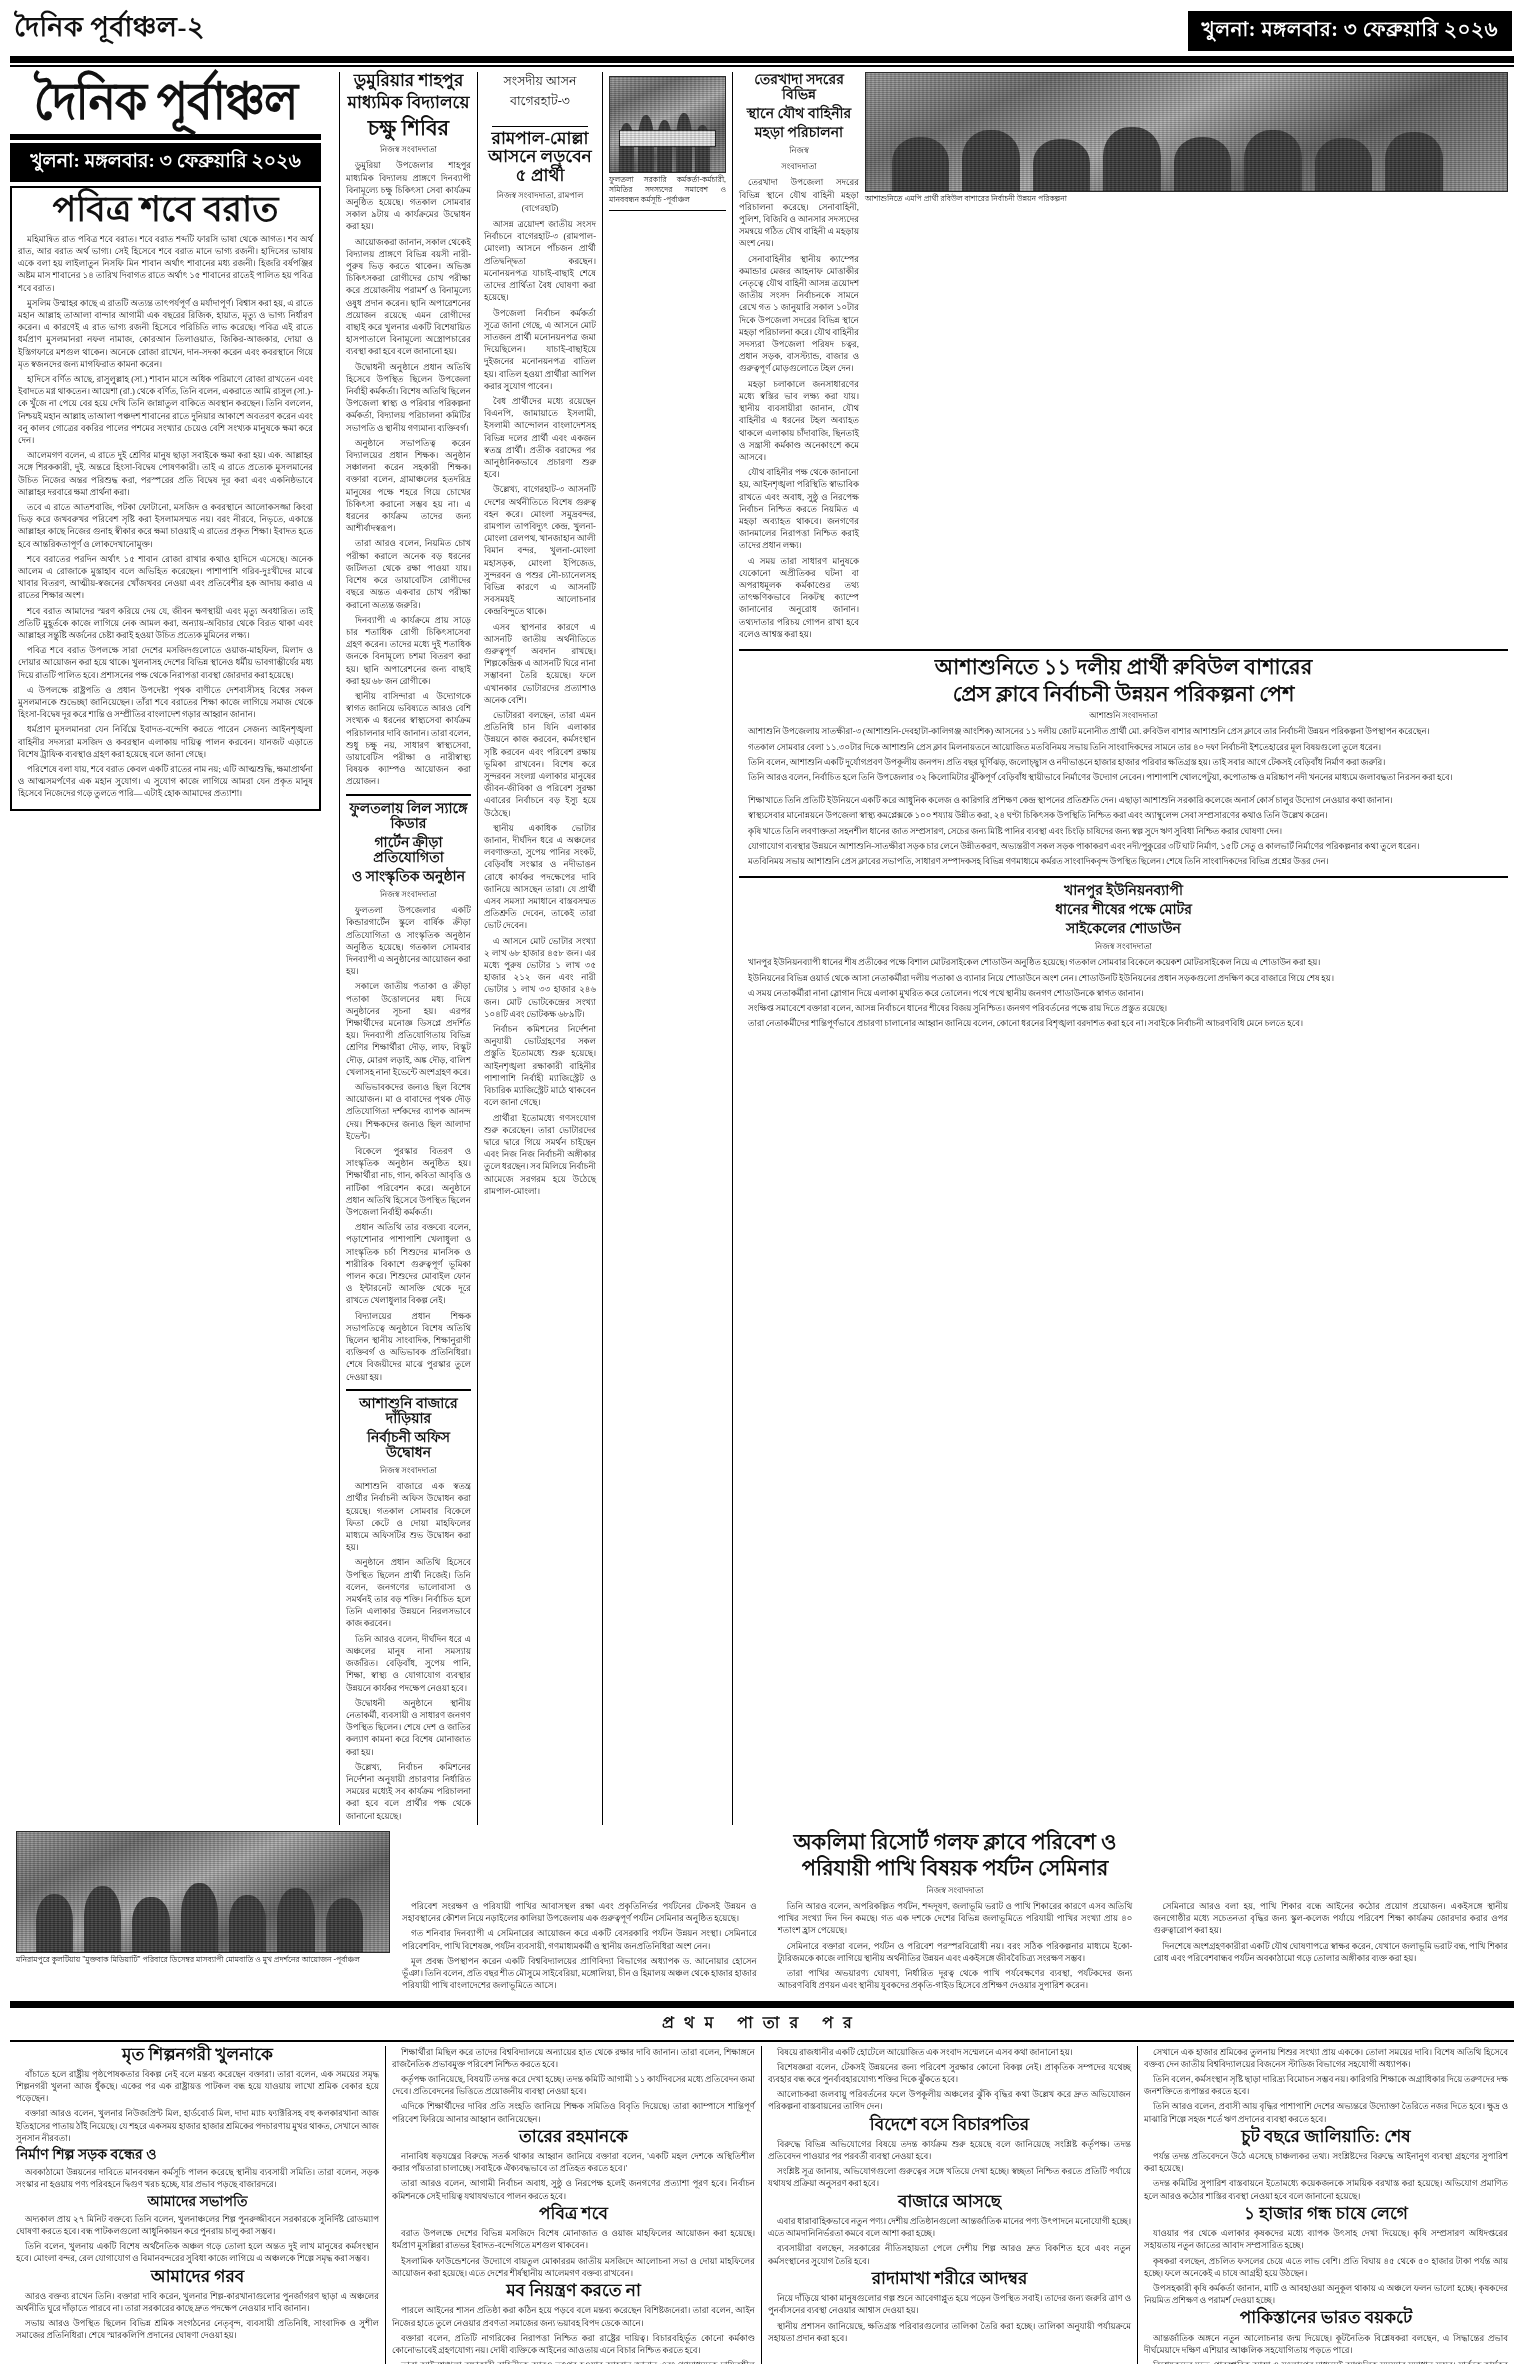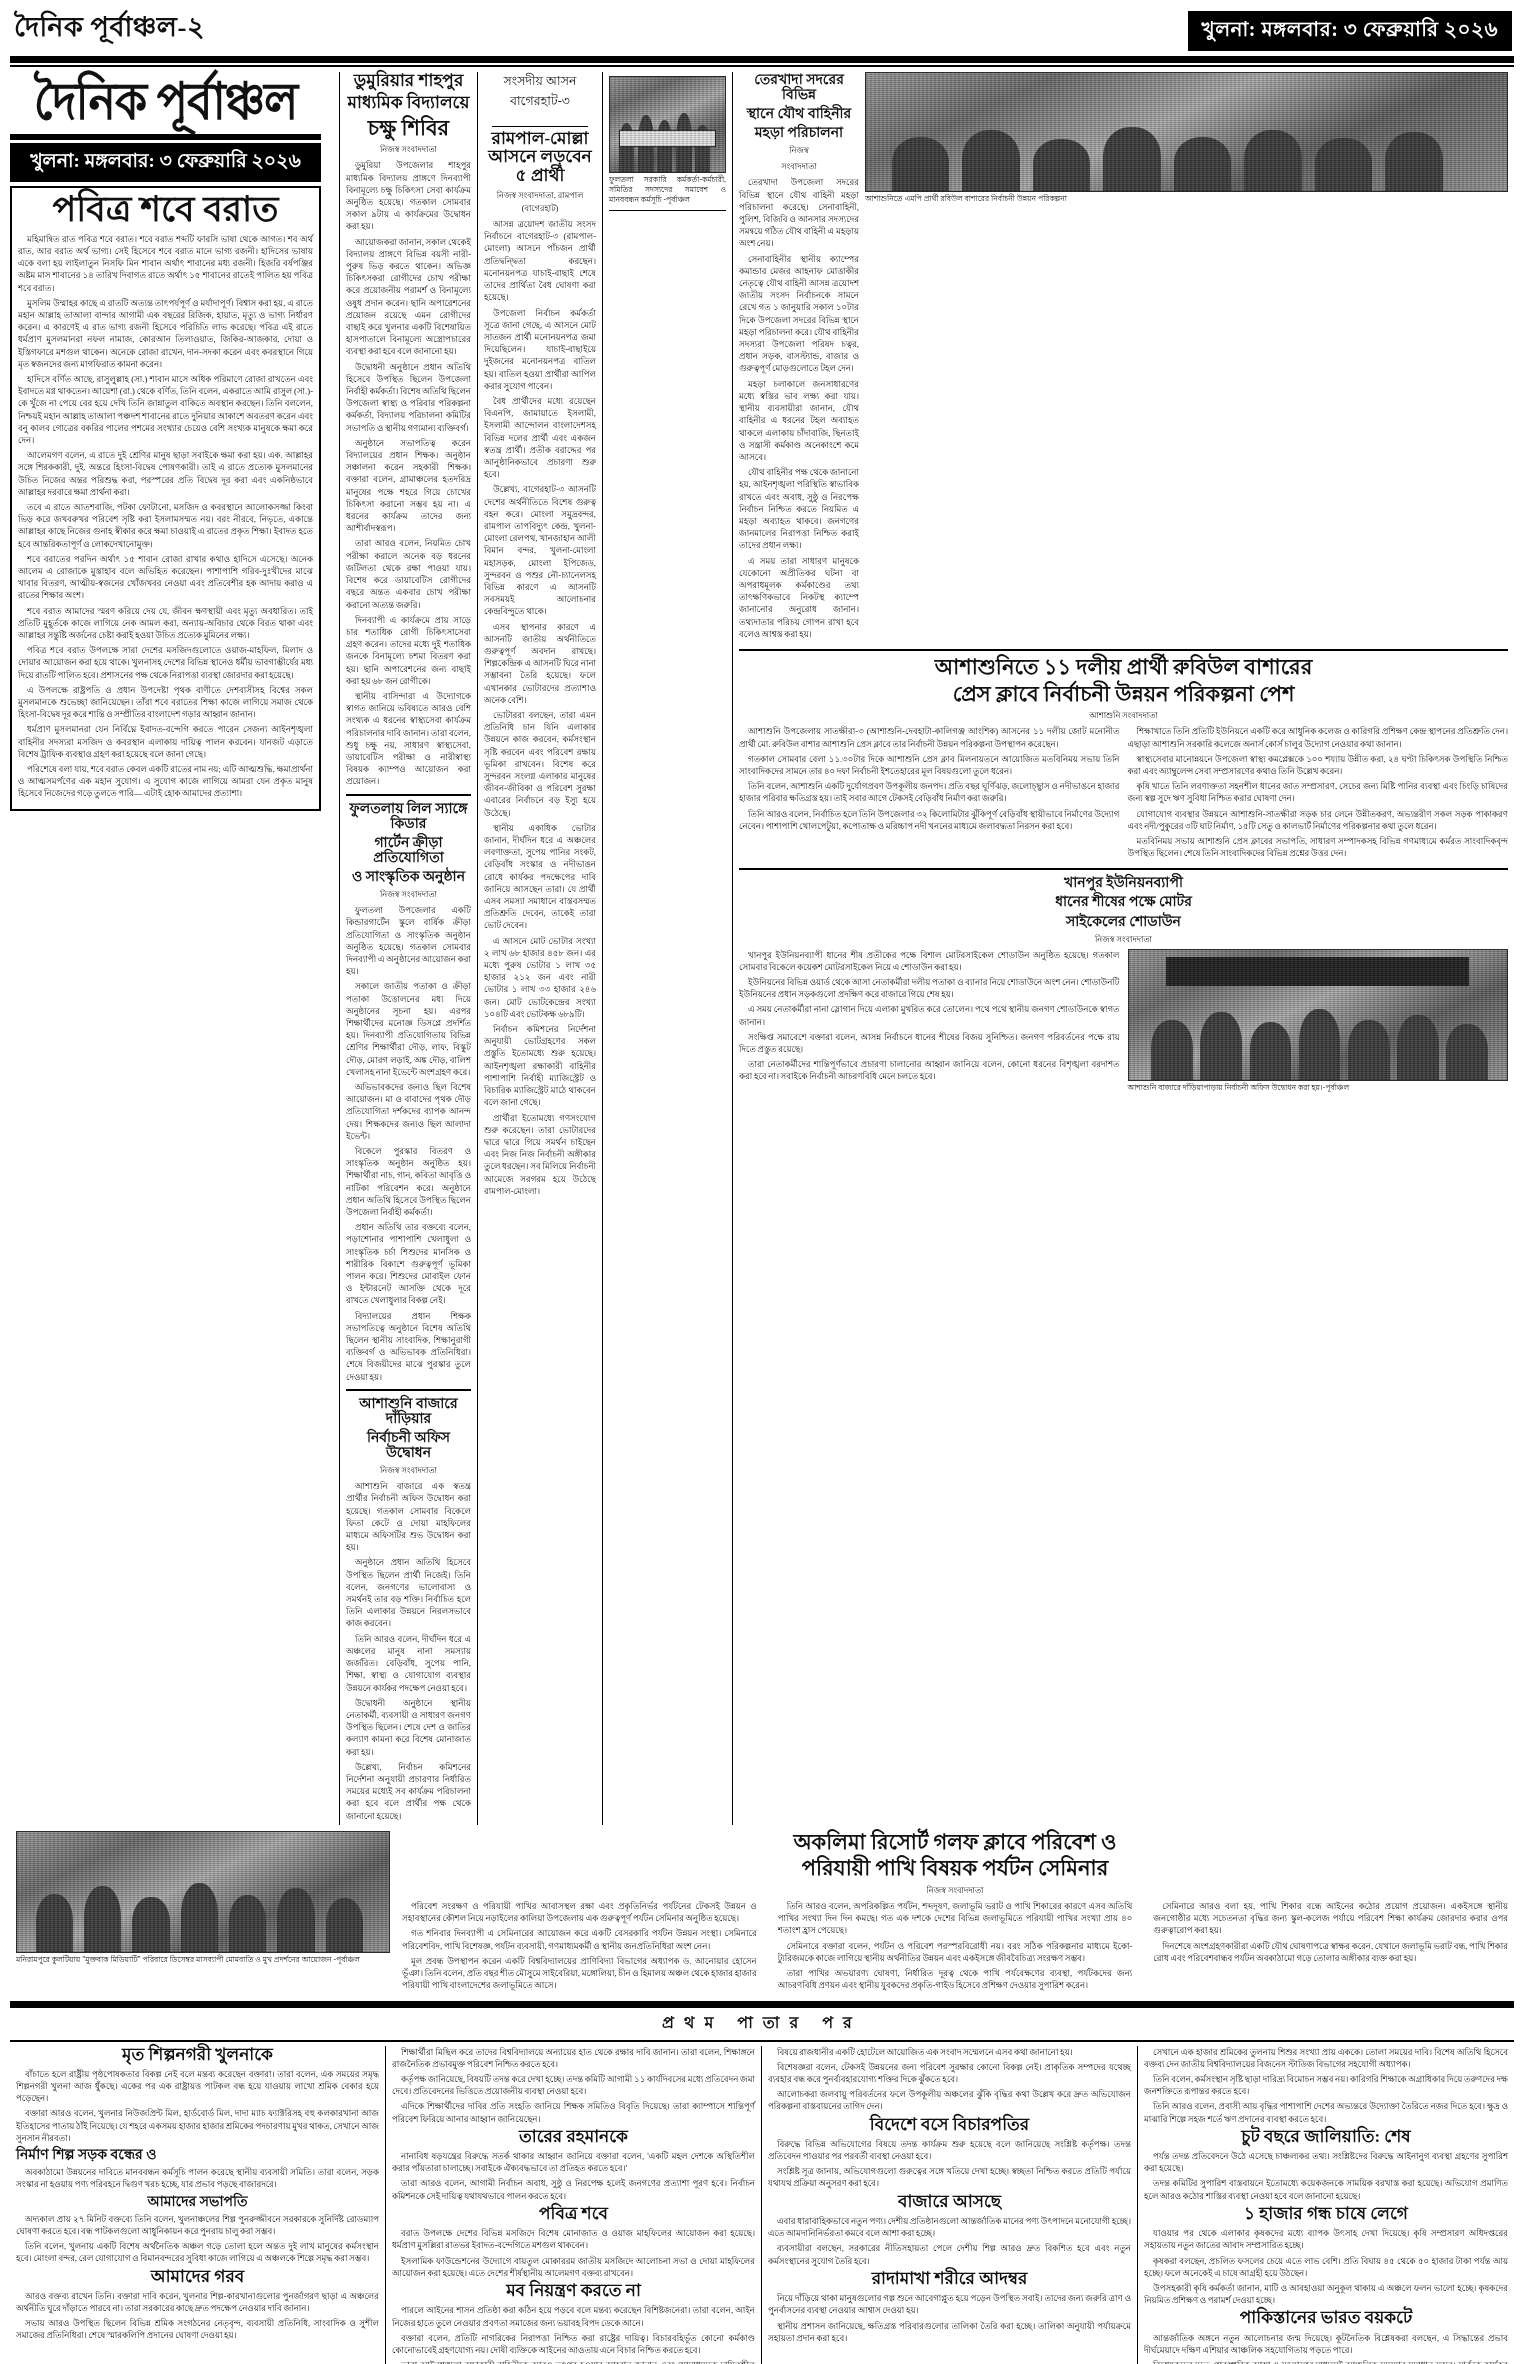--- a/index.html
+++ b/index.html
@@ -199,21 +199,21 @@
           </div>
           <div class="caption">আশাশুনিতে এমপি প্রার্থী রবিউল বাশারের নির্বাচনী উন্নয়ন পরিকল্পনা</div>
         </div>
       </div>
 
       <div class="sep"></div>
 
       <div class="hl hl-lg">আশাশুনিতে ১১ দলীয় প্রার্থী রুবিউল বাশারের</div>
       <div class="hl hl-lg">প্রেস ক্লাবে নির্বাচনী উন্নয়ন পরিকল্পনা পেশ</div>
       <div class="byline">আশাশুনি সংবাদদাতা</div>
-      <div style="display:flex;gap:8px;">
+      <div style="display:flex;gap:8px;flex-direction:column;">
         <div class="body-txt" style="flex:1 1 50%;">
           <p>আশাশুনি উপজেলায় সাতক্ষীরা-৩ (আশাশুনি-দেবহাটা-কালিগঞ্জ আংশিক) আসনের ১১ দলীয় জোট মনোনীত প্রার্থী মো. রুবিউল বাশার আশাশুনি প্রেস ক্লাবে তার নির্বাচনী উন্নয়ন পরিকল্পনা উপস্থাপন করেছেন।</p>
           <p>গতকাল সোমবার বেলা ১১.৩০টার দিকে আশাশুনি প্রেস ক্লাব মিলনায়তনে আয়োজিত মতবিনিময় সভায় তিনি সাংবাদিকদের সামনে তার ৪০ দফা নির্বাচনী ইশতেহারের মূল বিষয়গুলো তুলে ধরেন।</p>
           <p>তিনি বলেন, আশাশুনি একটি দুর্যোগপ্রবণ উপকূলীয় জনপদ। প্রতি বছর ঘূর্ণিঝড়, জলোচ্ছ্বাস ও নদীভাঙনে হাজার হাজার পরিবার ক্ষতিগ্রস্ত হয়। তাই সবার আগে টেকসই বেড়িবাঁধ নির্মাণ করা জরুরি।</p>
           <p>তিনি আরও বলেন, নির্বাচিত হলে তিনি উপজেলার ৩২ কিলোমিটার ঝুঁকিপূর্ণ বেড়িবাঁধ স্থায়ীভাবে নির্মাণের উদ্যোগ নেবেন। পাশাপাশি খোলপেটুয়া, কপোতাক্ষ ও মরিচ্চাপ নদী খননের মাধ্যমে জলাবদ্ধতা নিরসন করা হবে।</p>
         </div>
         <div class="body-txt" style="flex:1 1 50%;">
           <p>শিক্ষাখাতে তিনি প্রতিটি ইউনিয়নে একটি করে আধুনিক কলেজ ও কারিগরি প্রশিক্ষণ কেন্দ্র স্থাপনের প্রতিশ্রুতি দেন। এছাড়া আশাশুনি সরকারি কলেজে অনার্স কোর্স চালুর উদ্যোগ নেওয়ার কথা জানান।</p>
           <p>স্বাস্থ্যসেবার মানোন্নয়নে উপজেলা স্বাস্থ্য কমপ্লেক্সকে ১০০ শয্যায় উন্নীত করা, ২৪ ঘণ্টা চিকিৎসক উপস্থিতি নিশ্চিত করা এবং অ্যাম্বুলেন্স সেবা সম্প্রসারণের কথাও তিনি উল্লেখ করেন।</p>
           <p>কৃষি খাতে তিনি লবণাক্ততা সহনশীল ধানের জাত সম্প্রসারণ, সেচের জন্য মিষ্টি পানির ব্যবস্থা এবং চিংড়ি চাষিদের জন্য স্বল্প সুদে ঋণ সুবিধা নিশ্চিত করার ঘোষণা দেন।</p>
@@ -227,33 +227,20 @@
       <div class="hl hl-sm">ধানের শীষের পক্ষে মোটর</div>
       <div class="hl hl-sm">সাইকেলের শোডাউন</div>
       <div class="byline">নিজস্ব সংবাদদাতা</div>
       <div style="display:flex;gap:8px;">
         <div class="body-txt" style="flex:1 1 50%;">
           <p>খানপুর ইউনিয়নব্যাপী ধানের শীষ প্রতীকের পক্ষে বিশাল মোটরসাইকেল শোডাউন অনুষ্ঠিত হয়েছে। গতকাল সোমবার বিকেলে কয়েকশ মোটরসাইকেল নিয়ে এ শোডাউন করা হয়।</p>
           <p>ইউনিয়নের বিভিন্ন ওয়ার্ড থেকে আসা নেতাকর্মীরা দলীয় পতাকা ও ব্যানার নিয়ে শোডাউনে অংশ নেন। শোডাউনটি ইউনিয়নের প্রধান সড়কগুলো প্রদক্ষিণ করে বাজারে গিয়ে শেষ হয়।</p>
           <p>এ সময় নেতাকর্মীরা নানা স্লোগান দিয়ে এলাকা মুখরিত করে তোলেন। পথে পথে স্থানীয় জনগণ শোডাউনকে স্বাগত জানান।</p>
           <p>সংক্ষিপ্ত সমাবেশে বক্তারা বলেন, আসন্ন নির্বাচনে ধানের শীষের বিজয় সুনিশ্চিত। জনগণ পরিবর্তনের পক্ষে রায় দিতে প্রস্তুত রয়েছে।</p>
           <p>তারা নেতাকর্মীদের শান্তিপূর্ণভাবে প্রচারণা চালানোর আহ্বান জানিয়ে বলেন, কোনো ধরনের বিশৃঙ্খলা বরদাশত করা হবে না। সবাইকে নির্বাচনী আচরণবিধি মেনে চলতে হবে।</p>
-        </div>
-        <div style="flex:1 1 50%;">
-          <div class="photo" style="height:130px;">
-            <div style="position:absolute;top:6%;left:10%;right:10%;height:22%;background:#1d1d1d;"></div>
-            <div class="fig" style="left:6%;width:11%;height:46%;"></div>
-            <div class="fig" style="left:19%;width:11%;height:52%;"></div>
-            <div class="fig" style="left:32%;width:11%;height:44%;"></div>
-            <div class="fig" style="left:45%;width:11%;height:54%;"></div>
-            <div class="fig" style="left:58%;width:11%;height:46%;"></div>
-            <div class="fig" style="left:71%;width:11%;height:50%;"></div>
-            <div class="fig" style="left:84%;width:11%;height:43%;"></div>
-          </div>
-          <div class="caption">আশাশুনি বাজারে দাঁড়িয়াপাড়ায় নির্বাচনী অফিস উদ্বোধন করা হয়।-পূর্বাঞ্চল</div>
         </div>
       </div>
     </div>
   </div>
 
   <div style="margin:6px 10px 0 10px;display:flex;">
     <div style="flex:0 0 386px;">
       <div class="photo" style="height:120px;margin:0 6px;">
         <div class="fig" style="left:5%;width:10%;height:48%;"></div>
         <div class="fig" style="left:18%;width:10%;height:55%;"></div>

